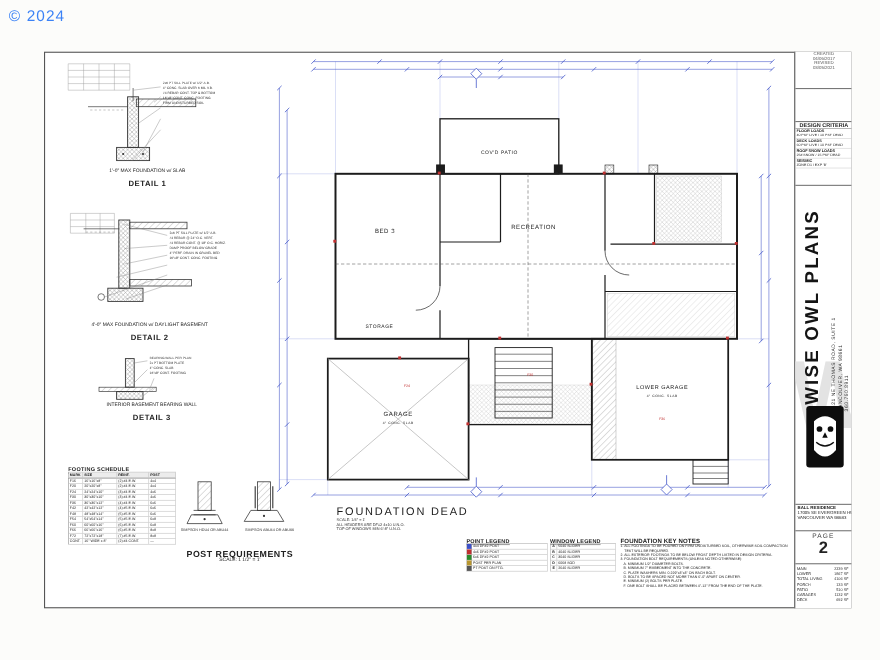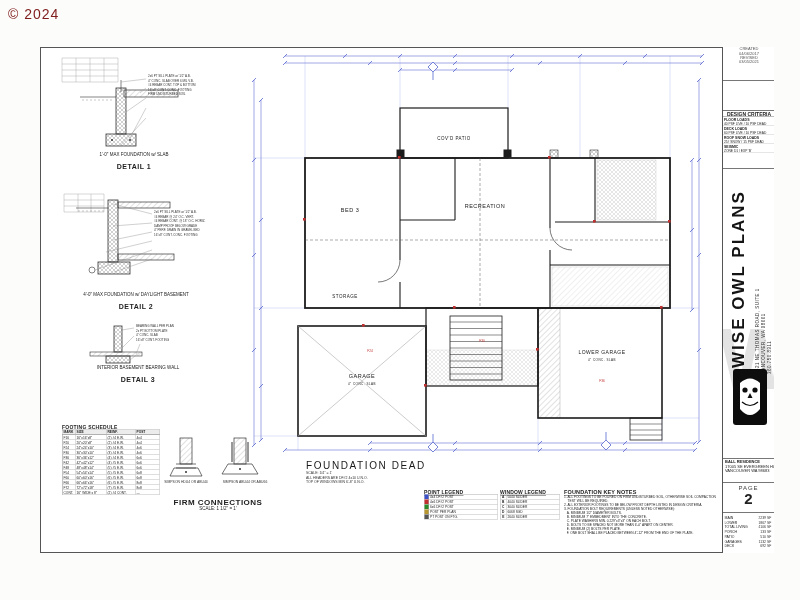--- a/index.html
+++ b/index.html
@@ -1,20 +1,20 @@
 <!DOCTYPE html>
 <html><head>
 <meta charset="utf-8">
 <style>
 *{margin:0;padding:0;box-sizing:border-box}
 html,body{width:800px;height:600px}
 body{position:relative;background:#fcfcfa;font-family:"Liberation Sans",sans-serif;color:#222;overflow:hidden}
 .abs{position:absolute}
 .sheet-border{position:absolute;left:40px;top:47px;width:734px;height:506px;border:1px solid #555;background:#fff}
-.copyright{position:absolute;left:8px;top:6px;font-size:14px;color:#7f1d1d;letter-spacing:1px}
+.copyright{position:absolute;left:8px;top:6px;font-size:14px;color:#3b82f6;letter-spacing:1px}
 svg text{font-family:"Liberation Sans",sans-serif}
 
 .sc{transform:scale(.5);transform-origin:0 0;width:200%}
 .scc{transform:scale(.5);transform-origin:50% 0;width:200%;margin-left:-50%;text-align:center}
 
 .cap{font-size:9px;white-space:nowrap}
 .dlabel{font-size:7px;font-weight:700;text-align:center;letter-spacing:.5px;margin-top:1px}
 
 .anno-list{position:absolute;overflow:hidden}
 .anno-list .note-line{font-size:6px;line-height:9px;color:#333;white-space:nowrap}
@@ -286,21 +286,21 @@
     </g>
     <g>
       <rect x="70" y="4" width="12" height="26" fill="url(#h1)" stroke="#333" stroke-width="0.7"></rect>
       <path d="M68,8 V28 M84,8 V28" stroke="#333" stroke-width="1" fill="none"></path>
       <polygon points="64,30 88,30 94,40 58,40" fill="none" stroke="#333" stroke-width="0.7"></polygon>
       <circle cx="76" cy="35" r="1" fill="#333"></circle>
     </g>
     <text x="22" y="49" font-size="3.4" text-anchor="middle" fill="#333">SIMPSON HDU4 OR ABU44</text>
     <text x="81" y="49" font-size="3.4" text-anchor="middle" fill="#333">SIMPSON ABU44 OR ABU66</text>
   </svg>
-  <div class="dlabel" style="font-size:8px;margin-top:8px">FIRM CONNECTIONS</div>
+  <div class="dlabel" style="font-size:8px;margin-top:8px">POST REQUIREMENTS</div>
   <div class="abs" style="left:0;top:72px;width:108px">
       <div class="scc cap">SCALE: 1 1/2" = 1'</div>
     </div>
 </div>
 
 <svg class="abs" style="left:250px;top:50px" width="462" height="408" viewBox="0 0 462 408">
 
   <g stroke="#a9b6ea" stroke-width="0.4" fill="none">
     <path d="M55,108 V6 M150,58 V6 M258,58 V6 M330,108 V6 M420,108 V6 M4,108 H55 M4,258 H176 M4,386 H48 M420,258 H449 M412,368 H449 M48,400 V386 M288,400 V368 M412,393 V368"></path>
   </g>

